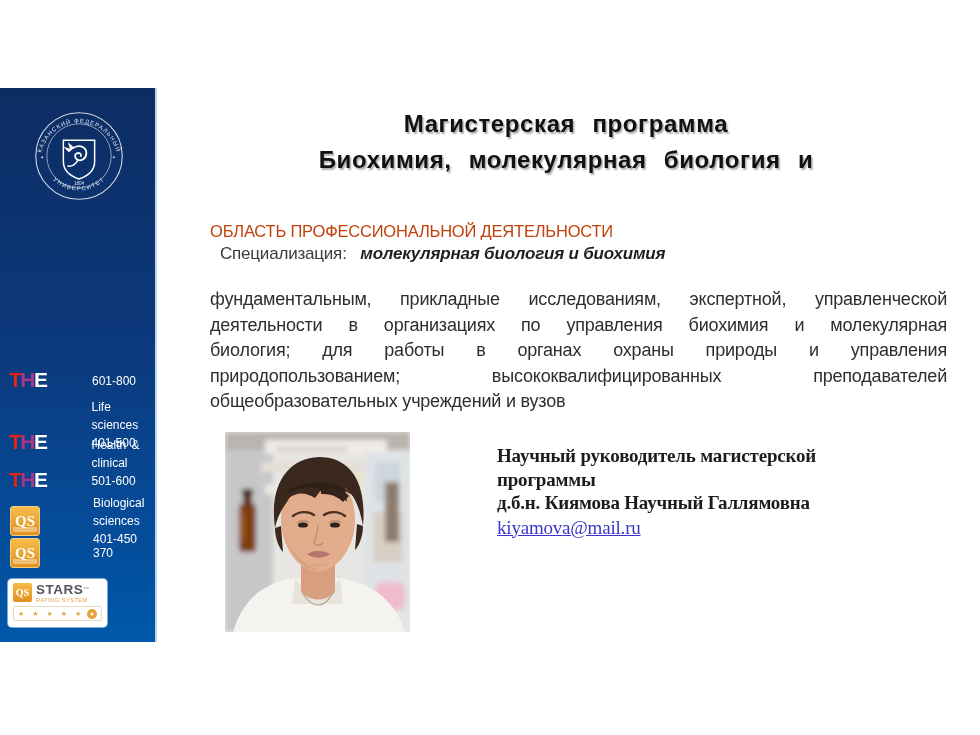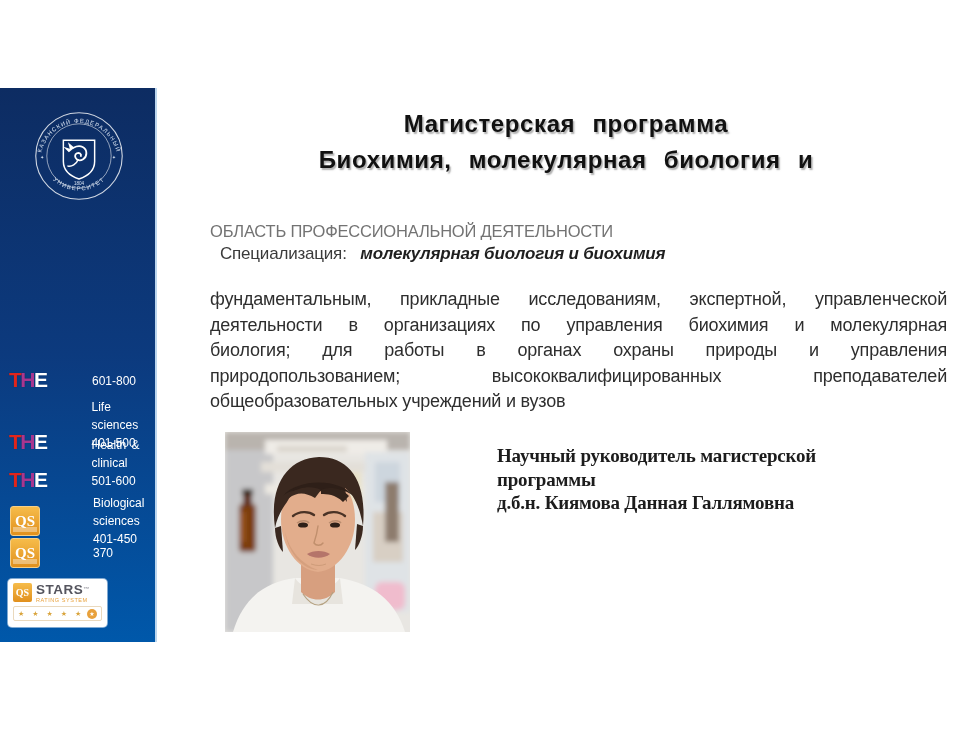--- a/index.html
+++ b/index.html
@@ -46,21 +46,21 @@
   .stars-row{margin-top:3px;border:1px solid #ead9bd;border-radius:2px;display:flex;align-items:center;
     justify-content:space-between;padding:1px 4px;height:11px;box-sizing:content-box;}
   .stars-glyphs{color:#d9a43c;font-size:7px;letter-spacing:3px;line-height:9px;}
   .star-circle{width:10px;height:10px;border-radius:50%;background:#e8a13c;color:#fff;font-size:6px;
     display:flex;align-items:center;justify-content:center;line-height:10px;}
 
   
   .title{position:absolute;left:157px;top:106px;width:818px;text-align:center;font-weight:bold;
     font-size:24px;line-height:36px;color:#111;word-spacing:10px;letter-spacing:.6px;
     text-shadow:1.5px 1.5px 1.5px rgba(110,110,110,.55);}
-  .area-heading{position:absolute;left:210px;top:222px;font-size:16.5px;color:#737373;letter-spacing:-.2px;}
+  .area-heading{position:absolute;left:210px;top:222px;font-size:16.5px;color:#c2410c;letter-spacing:-.2px;}
   .spec-line{position:absolute;left:220px;top:244px;font-size:17px;color:#3a3a3a;letter-spacing:-.2px;}
   .spec-value{font-weight:bold;font-style:italic;color:#1f1f1f;}
 
   .description{position:absolute;left:210px;top:287px;width:737px;font-size:18px;line-height:25.5px;
     color:#2e2e2e;letter-spacing:-.2px;}
   .desc-line{text-align:justify;text-align-last:justify;}
   .desc-line.last{text-align-last:left;}
 
   .photo{position:absolute;left:225px;top:432px;width:185px;height:200px;overflow:hidden;background:#e8e6e2;}
 
@@ -224,16 +224,17 @@
         <path d="M 93,94 C 92,102 90,108 89,111 C 91,114 96,114 98,111" fill="none" stroke="#c08f6d" stroke-width="1.4" stroke-linecap="round"></path>
         <path d="M 82,122 C 88,118 99,118 105,122 C 99,127 88,127 82,122 Z" fill="#b5756a"></path>
         <path d="M 86,132 C 92,134 96,134 101,132" stroke="#c08f6d" stroke-width="1" fill="none" opacity="0.6"></path>
       </g>
     </svg>
   </div>
 
   <div class="supervisor">
     <div>Научный руководитель магистерской</div>
     <div>программы</div>
-    <div>д.б.н. Киямова Данная Галлямовна</div>
+    <div>д.б.н. Киямова Научный Галлямовна</div>
+    <a class="email-link" href="#">kiyamova@mail.ru</a>
   </div>
 
 </div>
 
 </body></html>

